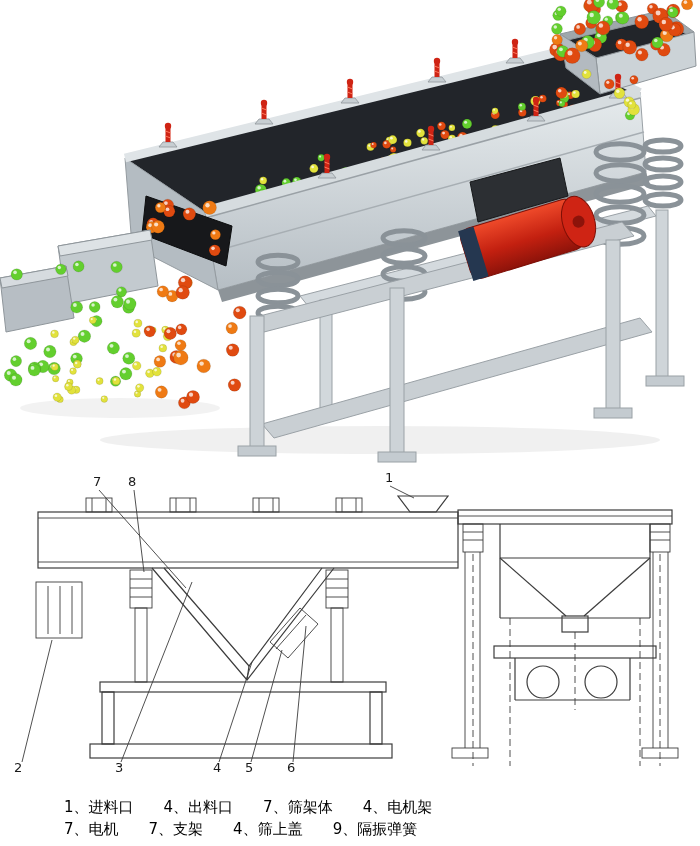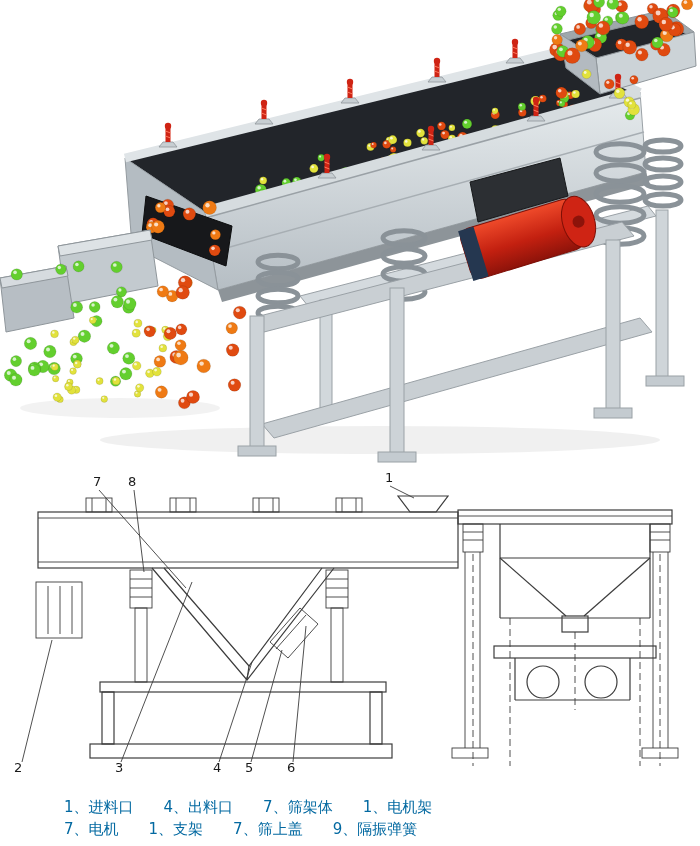--- a/index.html
+++ b/index.html
@@ -1,20 +1,20 @@
 <!DOCTYPE html>
 <html><head>
 <meta charset="utf-8">
 <style>
   html,body{margin:0;padding:0;background:#fff;}
   .page{position:relative;width:700px;height:846px;background:#fff;overflow:hidden;
         font-family:"DejaVu Sans","Liberation Sans",sans-serif;}
   .photo{position:relative;width:700px;height:466px;}
   .drawing{position:relative;width:700px;height:330px;}
-  .legend{position:relative;width:700px;height:50px;color:#0369a1;}
+  .legend{position:relative;width:700px;height:50px;color:#000000;}
   .legend-row{display:flex;gap:30px;margin-left:64px;font-size:15px;line-height:22px;}
   .legend-row span{white-space:nowrap;}
   svg{display:block;}
   .draw{stroke:#3c3c3c;stroke-width:1.2;fill:none;}
   .draw-thin{stroke:#3c3c3c;stroke-width:0.9;fill:none;}
   .lbl{font-size:13px;fill:#1a1a1a;font-family:"DejaVu Sans",sans-serif;}
   .dash{stroke:#3c3c3c;stroke-width:0.9;fill:none;stroke-dasharray:7 4;}
 </style>
 </head>
 <body>
@@ -792,22 +792,22 @@
         <line class="dash" x1="575" y1="166" x2="575" y2="244"></line>
       </g>
     </svg>
   </div>
 
   <div class="legend">
     <div class="legend-row">
       <span>1、进料口</span>
       <span>4、出料口</span>
       <span>7、筛架体</span>
-      <span>1、电机架</span>
+      <span>4、电机架</span>
     </div>
     <div class="legend-row">
       <span>7、电机</span>
-      <span>1、支架</span>
-      <span>7、筛上盖</span>
+      <span>7、支架</span>
+      <span>4、筛上盖</span>
       <span>9、隔振弹簧</span>
     </div>
   </div>
 </div>
 
 </body></html>

